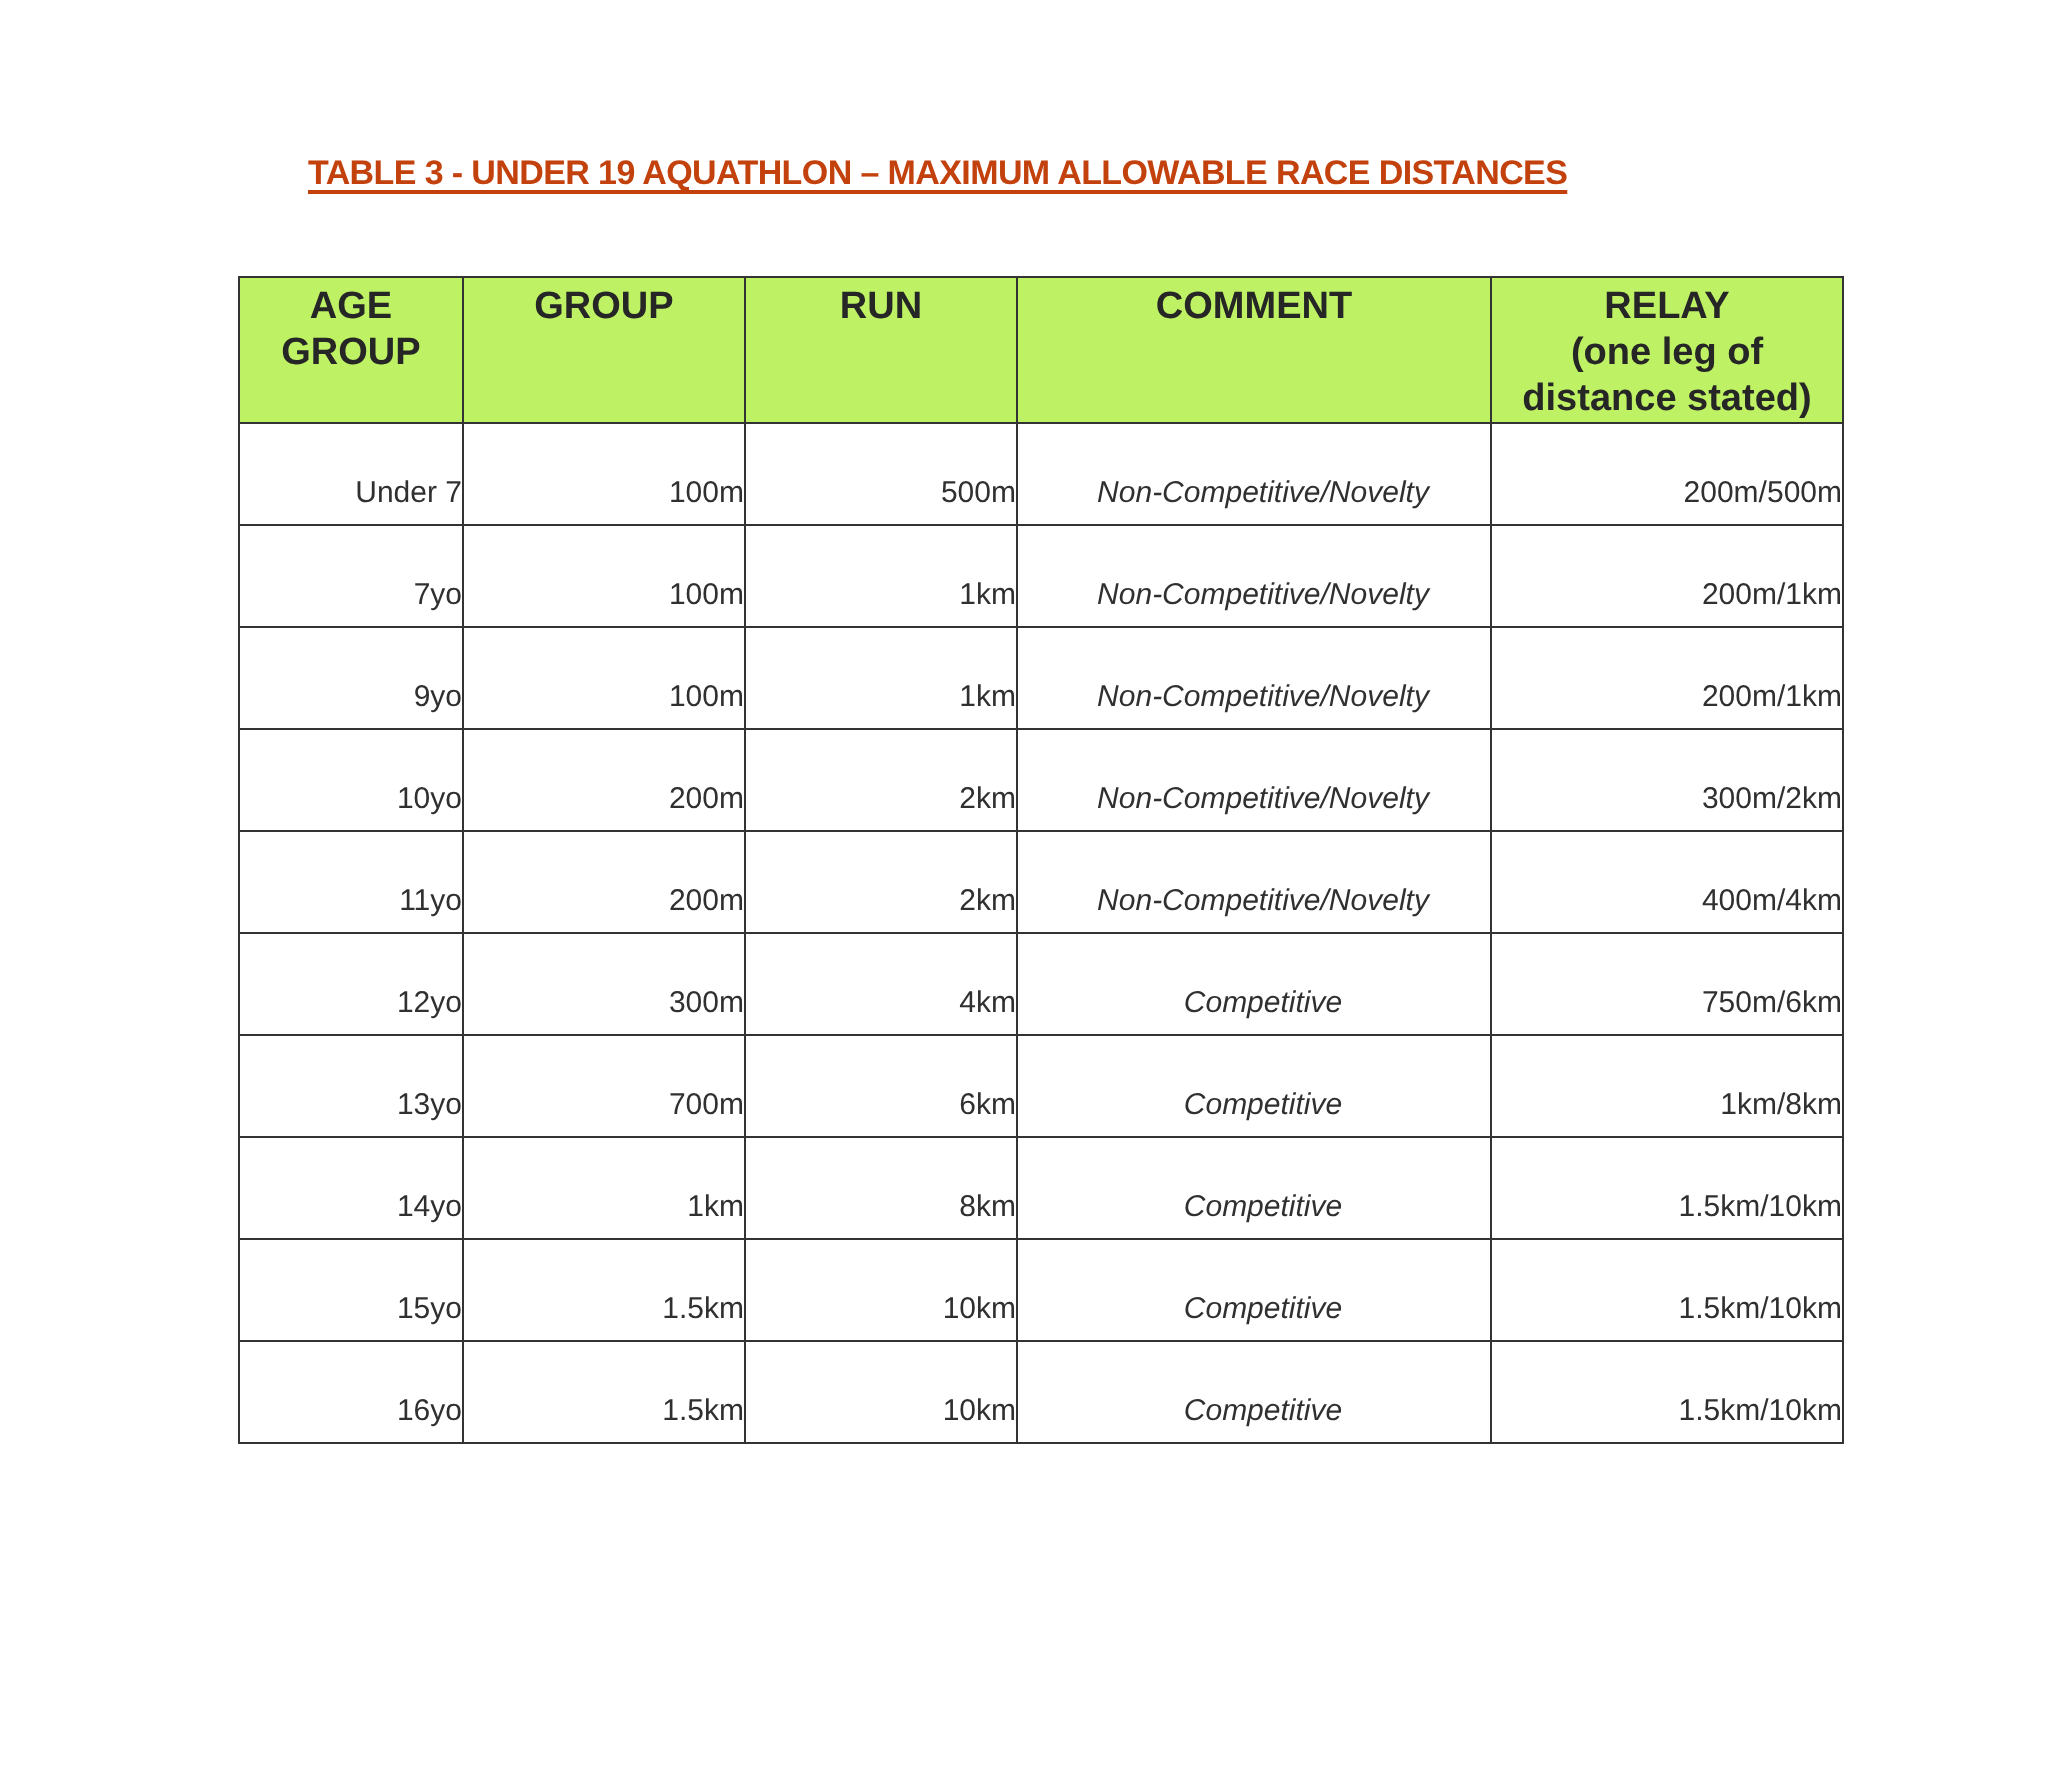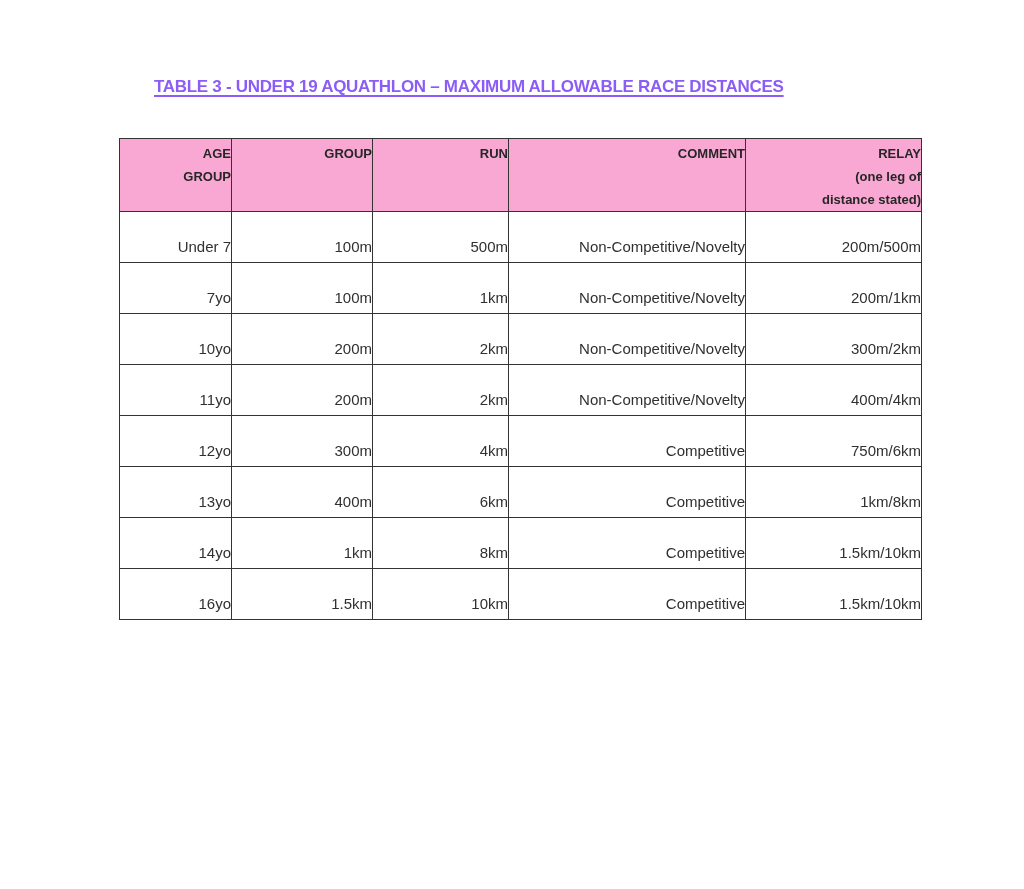--- a/index.html
+++ b/index.html
@@ -15,21 +15,21 @@
       font-family: "Liberation Sans", "DejaVu Sans", sans-serif;
       color: #2b2b2b;
     }
     .title {
       position: absolute;
       left: 154px;
       top: 77px;
       width: 700px;
       font-size: 17px;
       font-weight: bold;
-      color: #8b5cf6;
+      color: #c2410c;
       text-decoration: underline;
       text-decoration-thickness: 2px;
       text-underline-offset: 3px;
       letter-spacing: -0.3px;
       white-space: nowrap;
     }
     table.dist {
       position: absolute;
       left: 119px;
       top: 138px;
@@ -37,40 +37,41 @@
       table-layout: fixed;
       width: 802px;
     }
     table.dist th, table.dist td {
       border: 1.5px solid #333;
       padding: 0;
       font-size: 15px;
       color: #303030;
     }
     table.dist th {
-      background: #f9a8d4;
+      background: #bef264;
       font-weight: bold;
-      font-size: 13px;
+      font-size: 19px;
       color: #262626;
       vertical-align: top;
-      text-align: right;
+      text-align: center;
       line-height: 23px;
       padding-top: 3px;
       height: 69px;
     }
     table.dist td {
       height: 44px;
       vertical-align: bottom;
       padding-bottom: 6px;
       text-align: right;
       line-height: 18px;
     }
     table.dist td.comment {
-      text-align: right;
+      text-align: center;
       padding-left: 9px;
+      font-style: italic;
     }
     col.c-age { width: 112px; }
     col.c-swim { width: 141px; }
     col.c-run { width: 136px; }
     col.c-comment { width: 237px; }
     col.c-relay { width: 176px; }
     .hdr-line { display: block; }
   </style>
 </head>
 <body>
@@ -110,20 +111,27 @@
         <td>200m/500m</td>
       </tr>
       <tr>
         <td>7yo</td>
         <td>100m</td>
         <td>1km</td>
         <td class="comment">Non-Competitive/Novelty</td>
         <td>200m/1km</td>
       </tr>
       <tr>
+        <td>9yo</td>
+        <td>100m</td>
+        <td>1km</td>
+        <td class="comment">Non-Competitive/Novelty</td>
+        <td>200m/1km</td>
+      </tr>
+      <tr>
         <td>10yo</td>
         <td>200m</td>
         <td>2km</td>
         <td class="comment">Non-Competitive/Novelty</td>
         <td>300m/2km</td>
       </tr>
       <tr>
         <td>11yo</td>
         <td>200m</td>
         <td>2km</td>
@@ -132,29 +140,36 @@
       </tr>
       <tr>
         <td>12yo</td>
         <td>300m</td>
         <td>4km</td>
         <td class="comment">Competitive</td>
         <td>750m/6km</td>
       </tr>
       <tr>
         <td>13yo</td>
-        <td>400m</td>
+        <td>700m</td>
         <td>6km</td>
         <td class="comment">Competitive</td>
         <td>1km/8km</td>
       </tr>
       <tr>
         <td>14yo</td>
         <td>1km</td>
         <td>8km</td>
+        <td class="comment">Competitive</td>
+        <td>1.5km/10km</td>
+      </tr>
+      <tr>
+        <td>15yo</td>
+        <td>1.5km</td>
+        <td>10km</td>
         <td class="comment">Competitive</td>
         <td>1.5km/10km</td>
       </tr>
       <tr>
         <td>16yo</td>
         <td>1.5km</td>
         <td>10km</td>
         <td class="comment">Competitive</td>
         <td>1.5km/10km</td>
       </tr>

